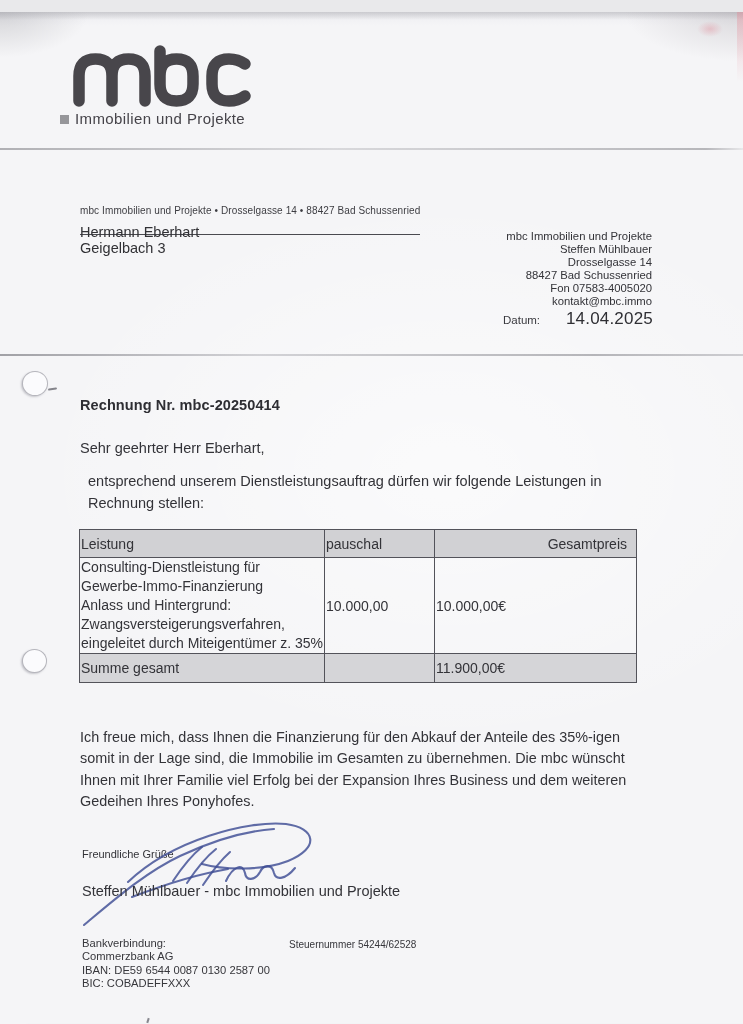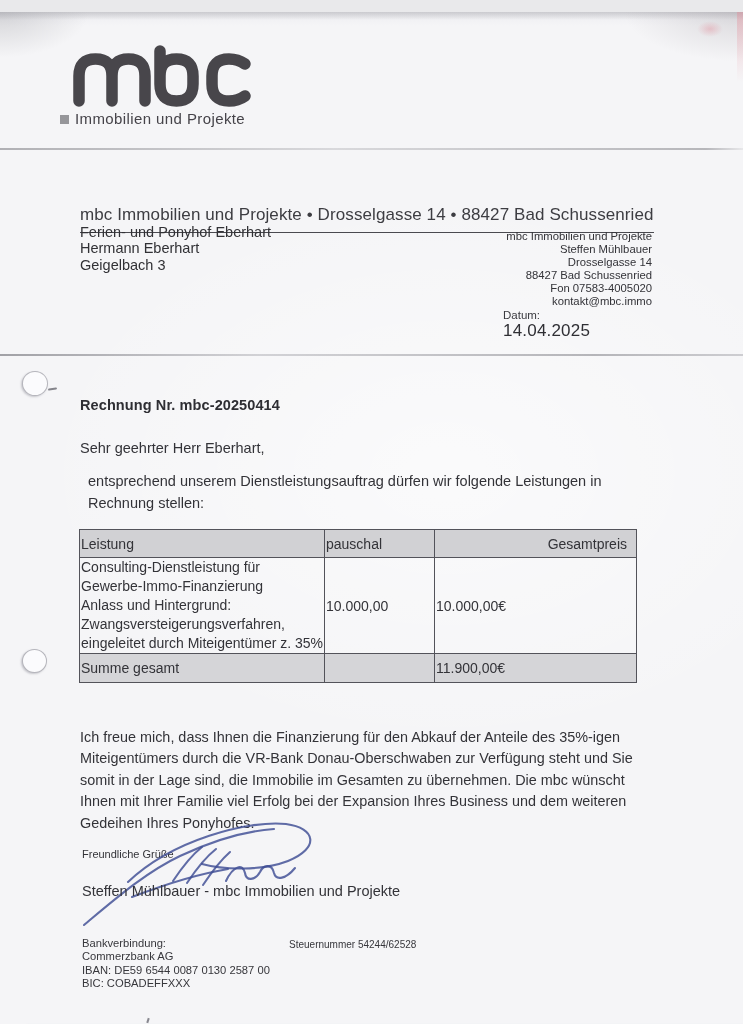--- a/index.html
+++ b/index.html
@@ -48,27 +48,27 @@
   .scan-bottom-fill{left:0;top:1019px;width:743px;height:5px;background:#e9ecf2;}
 
   
   .logo-box{left:70px;top:33px;width:185px;height:66px;}
   .logo-box svg{display:block;}
   .sr{position:absolute;width:1px;height:1px;overflow:hidden;clip:rect(0 0 0 0);}
   .tagline{left:60px;top:98px;font-size:15px;letter-spacing:0.4px;color:#454349;display:flex;align-items:center;}
   .tagline .sq{display:inline-block;width:9px;height:9px;background:#96969a;margin-right:6px;margin-top:2px;}
 
   
-  .sender-line{left:80px;top:193px;font-size:17px;color:#3d3d42;
-    border-bottom:1px solid #4a4a50;padding-bottom:7px;letter-spacing:0.1px;}
+  .sender-line{left:80px;top:193px;font-size:10px;color:#3d3d42;
+    border-bottom:1px solid #4a4a50;padding-bottom:18px;letter-spacing:0.1px;}
   .recipient{left:80px;top:212px;font-size:14.5px;line-height:16.3px;color:#313135;}
   .recipient .city{margin-top:17px;}
   .contact{left:440px;top:218px;width:212px;font-size:11.3px;line-height:13.1px;
     text-align:right;color:#333338;}
-  .date-row{left:503px;top:297px;width:150px;display:flex;justify-content:space-between;align-items:baseline;flex-direction:column;}
+  .date-row{left:503px;top:297px;width:150px;display:flex;justify-content:space-between;align-items:baseline;}
   .date-row .lbl{font-size:11.5px;color:#3a3a3f;}
   .date-row .val{font-size:17px;color:#2f2f34;letter-spacing:0.2px;}
 
   
   .invoice-no{left:80px;top:385px;font-size:14.5px;font-weight:bold;color:#2e2e33;letter-spacing:0.1px;}
   .salutation{left:80px;top:428px;font-size:14.5px;color:#333338;}
   .intro{left:88px;top:459px;font-size:14.5px;line-height:21.6px;color:#333338;}
 
   table.inv{left:79px;top:517px;border-collapse:collapse;table-layout:fixed;
     font-size:14px;color:#333338;}
@@ -122,21 +122,20 @@
     </svg>
   </div>
   <div class="abs tagline">
     <span class="sq"></span>
     <span>Immobilien und Projekte</span>
   </div>
 
   <div class="abs sender-line">mbc Immobilien und Projekte • Drosselgasse 14 • 88427 Bad Schussenried</div>
 
   <div class="abs recipient">
-    <div>Ferien- und Ponyhof Eberhart</div>
     <div>Hermann Eberhart</div>
     <div>Geigelbach 3</div>
   </div>
 
   <div class="abs contact">
     <div>mbc Immobilien und Projekte</div>
     <div>Steffen Mühlbauer</div>
     <div>Drosselgasse 14</div>
     <div>88427 Bad Schussenried</div>
     <div>Fon 07583-4005020</div>
@@ -181,21 +180,20 @@
       <tr class="sum">
         <td>Summe gesamt</td>
         <td></td>
         <td class="num">11.900,00€</td>
       </tr>
     </tbody>
   </table>
 
   <div class="abs closing">
     <div>Ich freue mich, dass Ihnen die Finanzierung für den Abkauf der Anteile des 35%-igen</div>
-    <div>Miteigentümers durch die VR-Bank Donau-Oberschwaben zur Verfügung steht und Sie</div>
     <div>somit in der Lage sind, die Immobilie im Gesamten zu übernehmen. Die mbc wünscht</div>
     <div>Ihnen mit Ihrer Familie viel Erfolg bei der Expansion Ihres Business und dem weiteren</div>
     <div>Gedeihen Ihres Ponyhofes.</div>
   </div>
 
   <div class="abs greeting">Freundliche Grüße</div>
   <svg class="abs signature" viewBox="0 0 268 112" aria-hidden="true">
     <g fill="none" stroke="rgba(62,77,148,0.82)" stroke-width="2.1" stroke-linecap="round">
       <path d="M8,107 C38,82 70,54 104,38 C138,22 170,13 198,11"></path>
       <path d="M52,64 C96,22 172,2 210,6 C240,10 244,30 212,43 C186,53 148,52 126,46"></path>

